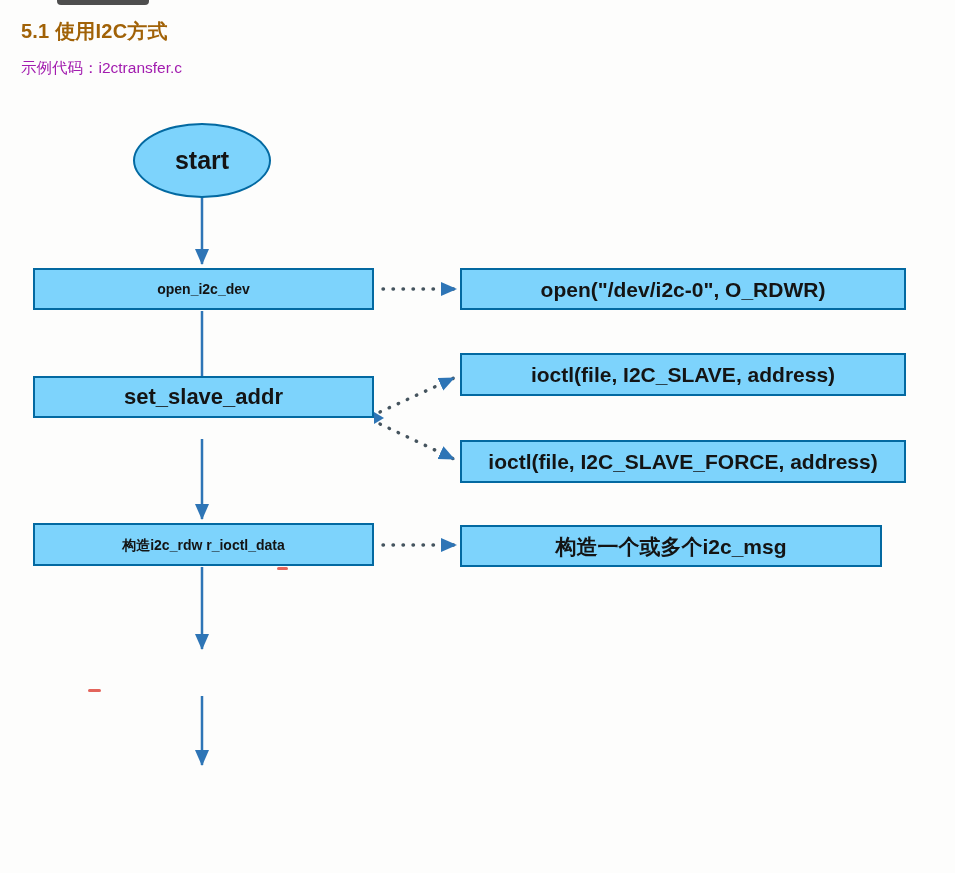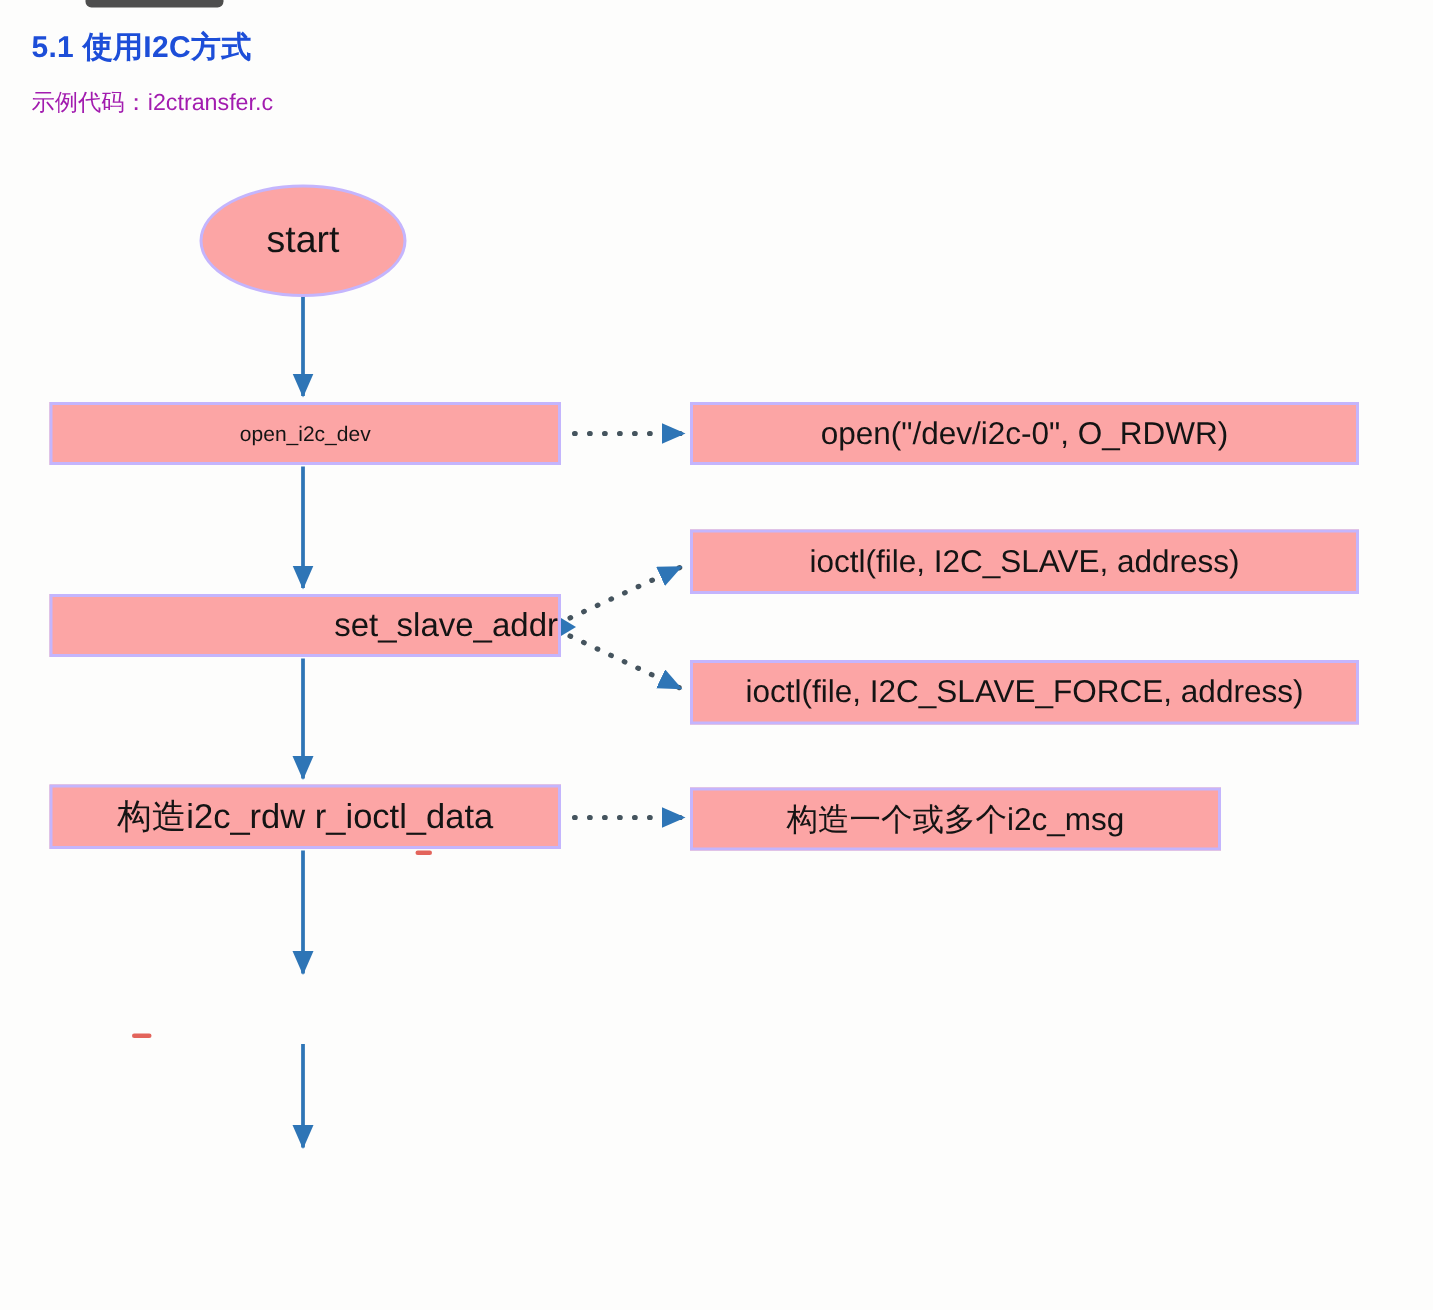--- a/index.html
+++ b/index.html
@@ -1,35 +1,35 @@
 <!DOCTYPE html>
 <html><head>
 <meta charset="utf-8">
 <style>
   html,body{margin:0;padding:0;background:#fdfdfc;}
   .canvas{
     position:relative;width:955px;height:873px;background:#fdfdfc;overflow:hidden;
     font-family:"Liberation Sans","DejaVu Sans",sans-serif;
   }
   .page-title{
-    position:absolute;left:21px;top:18px;font-size:20px;font-weight:700;color:#1d4ed8;
+    position:absolute;left:21px;top:18px;font-size:20px;font-weight:700;color:#a16207;
     letter-spacing:.2px;
   }
   .page-subtitle{
     position:absolute;left:21px;top:58px;font-size:15.5px;color:#a21caf;
   }
   .top-smudge{
     position:absolute;left:57px;top:0;width:92px;height:5px;background:#2f2f2f;
     border-radius:0 0 4px 4px;opacity:.85;
   }
   svg.wires{position:absolute;left:0;top:0;width:955px;height:873px;}
   .node{
-    position:absolute;background:#fca5a5;border:2px solid #c4b5fd;box-sizing:border-box;
+    position:absolute;background:#7dd3fc;border:2px solid #0369a1;box-sizing:border-box;
     display:flex;align-items:center;justify-content:center;
-    color:#141414;font-size:21px;line-height:1;white-space:nowrap;
+    color:#141414;font-size:21px;line-height:1;white-space:nowrap;font-weight:bold;
   }
   .terminal{
     border-radius:50%;border-width:2.5px;font-size:25px;
   }
   .red-mark{position:absolute;height:3px;background:#d93025;opacity:.75;border-radius:2px;}
 </style>
 </head>
 <body>
 
 <div class="canvas">
@@ -64,36 +64,36 @@
     <path d="M374,412 L384,418 L374,424 z" fill="#2e75b6"></path>
   </svg>
 
   <div class="node terminal" style="left:133px;top:123px;width:138px;height:75px;">
     <span>start</span>
   </div>
 
   <div class="node" style="left:33px;top:268px;width:341px;height:42px;font-size:14px;">
     <span>open_i2c_dev</span>
   </div>
-  <div class="node" style="left:33px;top:396px;width:341px;height:42px;font-size:22px;justify-content:flex-end;">
+  <div class="node" style="left:33px;top:376px;width:341px;height:42px;font-size:22px;">
     <span>set_slave_addr</span>
   </div>
-  <div class="node" style="left:33px;top:523px;width:341px;height:43px;font-size:23px;">
+  <div class="node" style="left:33px;top:523px;width:341px;height:43px;font-size:14px;">
     <span>构造i2c_rdw r_ioctl_data</span>
   </div>
 
   <div class="node" style="left:460px;top:268px;width:446px;height:42px;font-size:21px;">
     <span>open("/dev/i2c-0", O_RDWR)</span>
   </div>
   <div class="node" style="left:460px;top:353px;width:446px;height:43px;font-size:21px;text-align:center;">
     <span>ioctl(file, I2C_SLAVE, address)</span>
   </div>
   <div class="node" style="left:460px;top:440px;width:446px;height:43px;font-size:21px;">
     <span>ioctl(file, I2C_SLAVE_FORCE, address)</span>
   </div>
-  <div class="node" style="left:460px;top:525px;width:354px;height:42px;font-size:21px;">
+  <div class="node" style="left:460px;top:525px;width:422px;height:42px;font-size:21px;">
     <span>构造一个或多个i2c_msg</span>
   </div>
 
   <div class="red-mark" style="left:277px;top:567px;width:11px;"></div>
   <div class="red-mark" style="left:88px;top:689px;width:13px;"></div>
 
 </div>
 
 </body></html>

